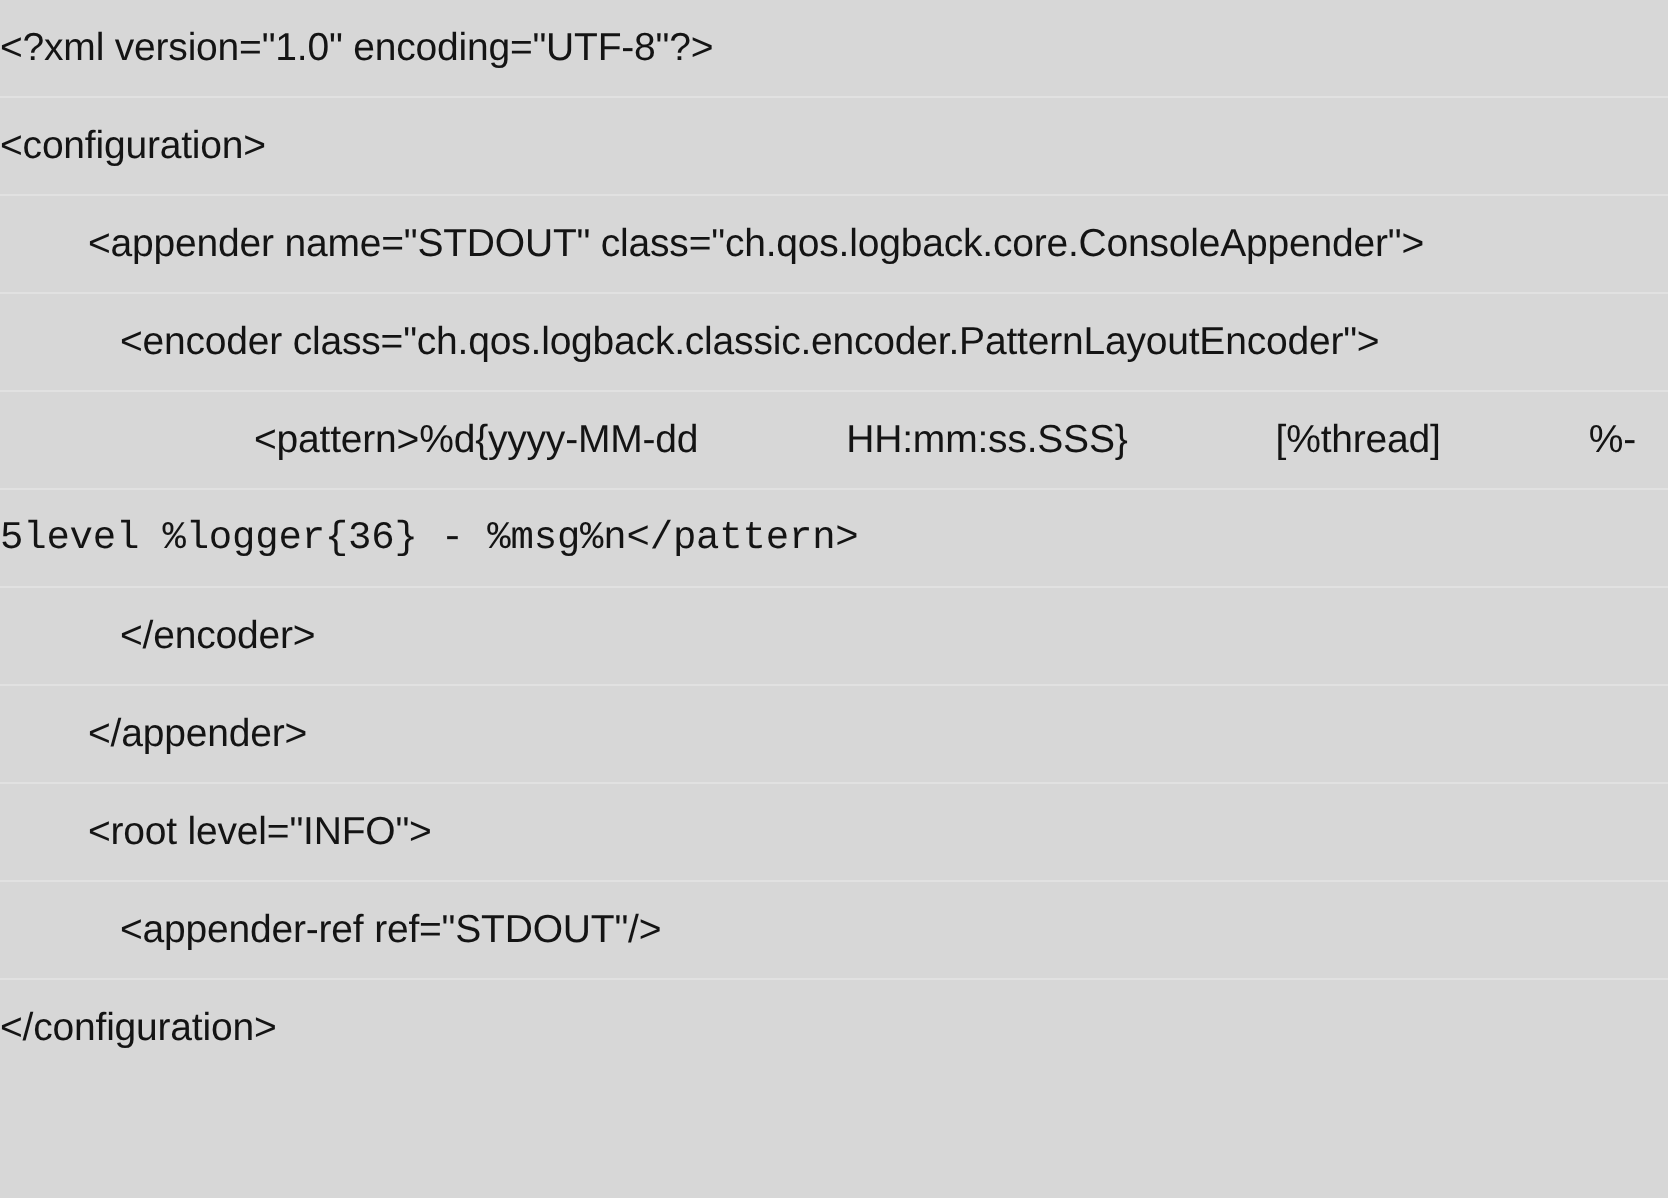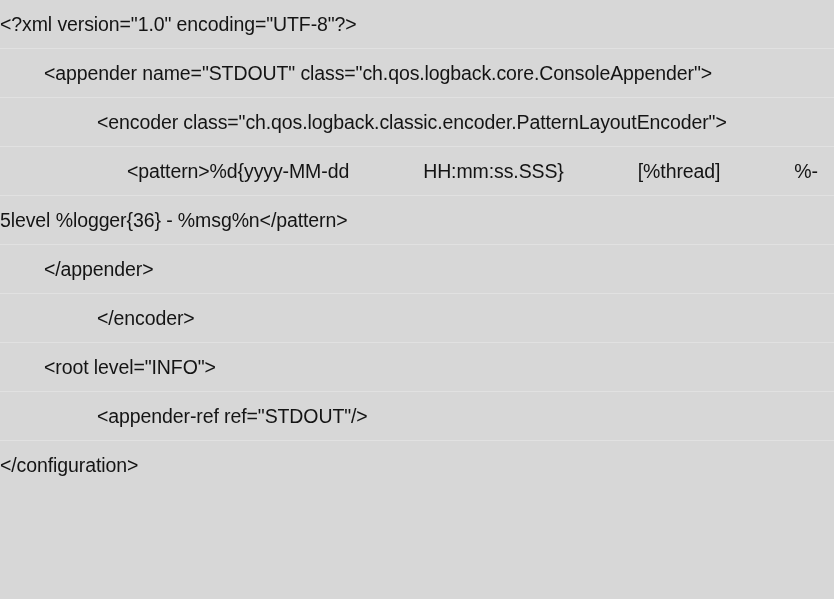--- a/index.html
+++ b/index.html
@@ -30,57 +30,59 @@
     white-space: pre;
     border-bottom: 1px solid #e1e1e1;
     overflow: visible;
   }
   .line:last-child {
     border-bottom: none;
   }
   
   .ind0 { padding-left: 0px; }
   .ind1 { padding-left: 44px; }
-  .ind2 { padding-left: 97px; }
+  .ind2 { padding-left: 60px; }
   .ind3 { padding-left: 127px; }
 
   
   .justified {
     white-space: normal;
     text-align: justify;
     text-align-last: justify;
     height: 49px;
     line-height: 49px;
     padding-right: 16px;
   }
   .wrapline {
     white-space: pre;
     padding-left: 0px;
+    font-family: Liberation Mono, monospace;
   }
 </style>
 </head>
 <body>
 
 <div id="doc">
 
   <div class="line ind0">&lt;?xml version="1.0" encoding="UTF-8"?&gt;</div>
 
+  <div class="line ind0">&lt;configuration&gt;</div>
 
   <div class="line ind1">&lt;appender name="STDOUT" class="ch.qos.logback.core.ConsoleAppender"&gt;</div>
 
   <div class="line ind2">&lt;encoder class="ch.qos.logback.classic.encoder.PatternLayoutEncoder"&gt;</div>
 
   <div class="line ind3 justified">&lt;pattern&gt;%d{yyyy-MM-dd HH:mm:ss.SSS} [%thread] %-</div>
 
   <div class="line ind0 wrapline">5level %logger{36} - %msg%n&lt;/pattern&gt;</div>
 
 
+  <div class="line ind2">&lt;/encoder&gt;</div>
+
   <div class="line ind1">&lt;/appender&gt;</div>
-
-  <div class="line ind2">&lt;/encoder&gt;</div>
 
   <div class="line ind1">&lt;root level="INFO"&gt;</div>
 
   <div class="line ind2">&lt;appender-ref ref="STDOUT"/&gt;</div>
 
 
   <div class="line ind0">&lt;/configuration&gt;</div>
 
 </div>
 

